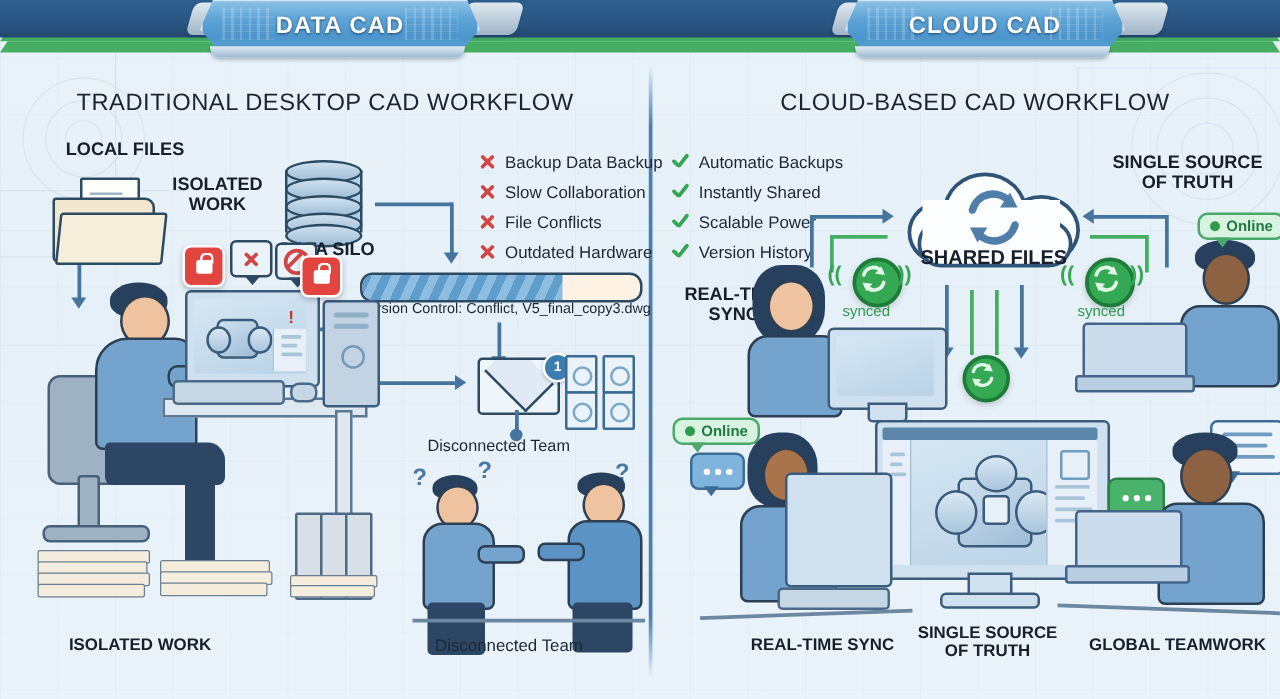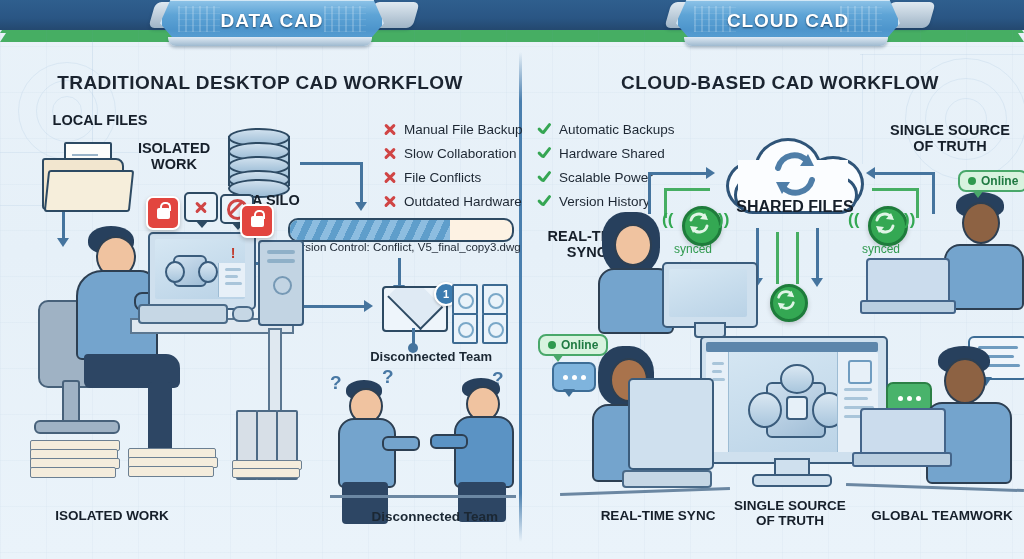--- a/index.html
+++ b/index.html
@@ -53,21 +53,21 @@
   .tab::after{right:16px;}
   .tabwing{position:absolute;top:2px;width:46px;height:26px;
     background:linear-gradient(180deg,#dfe9f1,#9fb4c6);
     border-radius:6px;transform:skewX(-16deg);
     box-shadow:0 2px 3px rgba(20,50,80,.3);}
   .tabshelf{position:absolute;height:9px;border-radius:0 0 8px 8px;
     background:linear-gradient(180deg,#dfeaf4,#9eb9cf);
     box-shadow:0 2px 3px rgba(20,50,80,.28);}
 
   
-  .phead{position:absolute;font-weight:bold;color:#1b2430;
+  .phead{position:absolute;font-weight:normal;color:#1b2430;
     font-size:19px;letter-spacing:.4px;text-align:center;white-space:nowrap;}
 
   .divider{position:absolute;left:519px;top:52px;width:2.5px;height:490px;
     background:linear-gradient(180deg,rgba(60,110,160,0),#4a7fae 10%,#4a7fae 90%,rgba(60,110,160,0));}
 
   
   .blist{position:absolute;}
   .brow{display:flex;align-items:center;gap:7px;height:21px;margin-bottom:3px;}
   .brow .bl{font-size:13.5px;color:#1d2733;white-space:nowrap;}
   .xm{width:15px;height:15px;position:relative;flex:0 0 15px;}
@@ -77,21 +77,21 @@
   .xm::after{transform:rotate(-45deg);}
   .ck{width:16px;height:15px;position:relative;flex:0 0 16px;}
   .ck::before,.ck::after{content:"";position:absolute;background:#35a653;border-radius:2px;}
   .ck::before{left:1px;top:7px;width:7px;height:3.2px;transform:rotate(45deg);}
   .ck::after{left:4px;top:5px;width:13px;height:3.2px;transform:rotate(-52deg);}
 
   
   .lbl{position:absolute;font-weight:bold;color:#161f2a;text-align:center;line-height:1.12;}
   .lbl.md{font-size:13.5px;}
   .lbl.lg{font-size:14.5px;}
-  .slab{position:absolute;font-weight:bold;color:#1b2733;font-size:13px;text-align:right;line-height:1.15;}
+  .slab{position:absolute;font-weight:normal;color:#1b2733;font-size:13px;text-align:left;line-height:1.15;}
 
   
   .folder{position:absolute;}
   .doc{position:absolute;background:#fdfdfa;border:2px solid #2d4a63;border-radius:2px;}
   .silo{position:absolute;}
   .silo .disk{position:absolute;left:0;width:58px;height:15px;border-radius:50%;
     background:linear-gradient(180deg,#cfe0ee,#9dbdd6);border:2px solid #2d4a63;}
   .silo .body{position:absolute;left:0;width:58px;background:linear-gradient(180deg,#bdd6e8,#a9c8de);
     border-left:2px solid #2d4a63;border-right:2px solid #2d4a63;}
 
@@ -240,21 +240,21 @@
   <div class="tabshelf" style="left:684px;top:37px;width:204px;"></div>
 
   <div class="phead" style="left:40px;top:72px;width:440px;">TRADITIONAL DESKTOP CAD WORKFLOW</div>
   <div class="phead" style="left:560px;top:72px;width:440px;">CLOUD-BASED CAD WORKFLOW</div>
 
   <div class="divider"></div>
 
   <div class="blist" style="left:382px;top:119px;">
     <div class="brow">
       <span class="xm"></span>
-      <span class="bl">Manual File Backup</span>
+      <span class="bl">Backup Data Backup</span>
     </div>
     <div class="brow">
       <span class="xm"></span>
       <span class="bl">Slow Collaboration</span>
     </div>
     <div class="brow">
       <span class="xm"></span>
       <span class="bl">File Conflicts</span>
     </div>
     <div class="brow">
@@ -411,21 +411,21 @@
   <div class="lbl md" style="left:28px;top:508px;width:168px;">ISOLATED WORK</div>
   <div class="slab" style="left:348px;top:509px;width:150px;font-size:13.5px;">Disconnected Team</div>
 
   <div class="blist" style="left:536px;top:119px;">
     <div class="brow">
       <span class="ck"></span>
       <span class="bl">Automatic Backups</span>
     </div>
     <div class="brow">
       <span class="ck"></span>
-      <span class="bl">Hardware Shared</span>
+      <span class="bl">Instantly Shared</span>
     </div>
     <div class="brow">
       <span class="ck"></span>
       <span class="bl">Scalable Power</span>
     </div>
     <div class="brow">
       <span class="ck"></span>
       <span class="bl">Version History</span>
     </div>
   </div>

